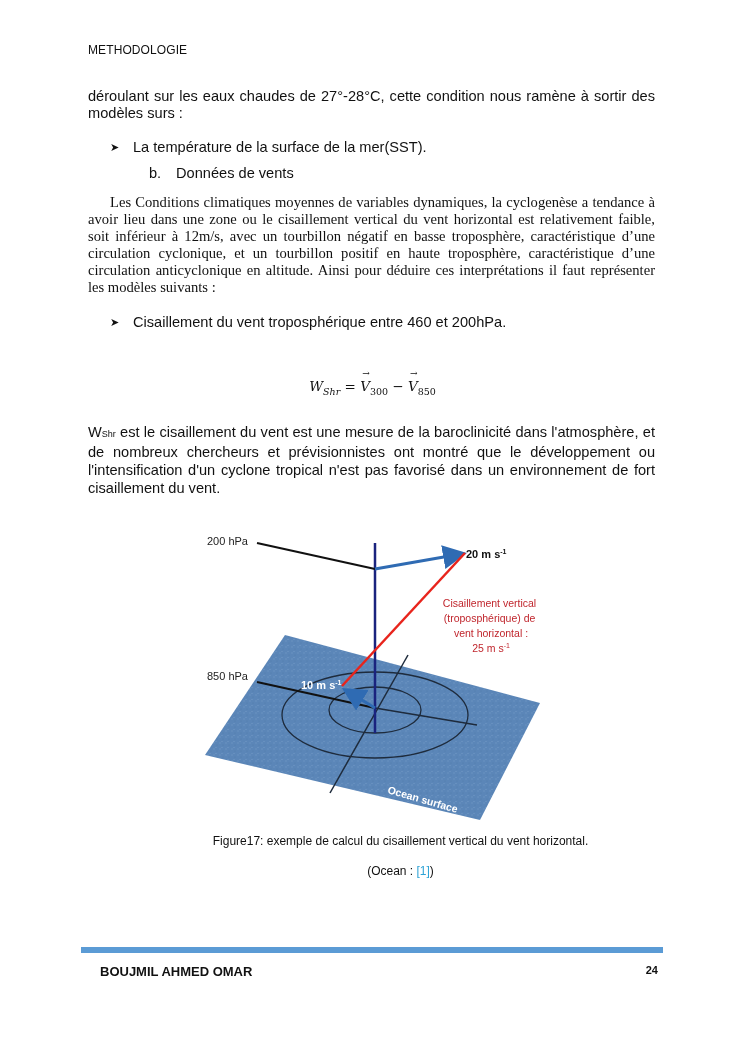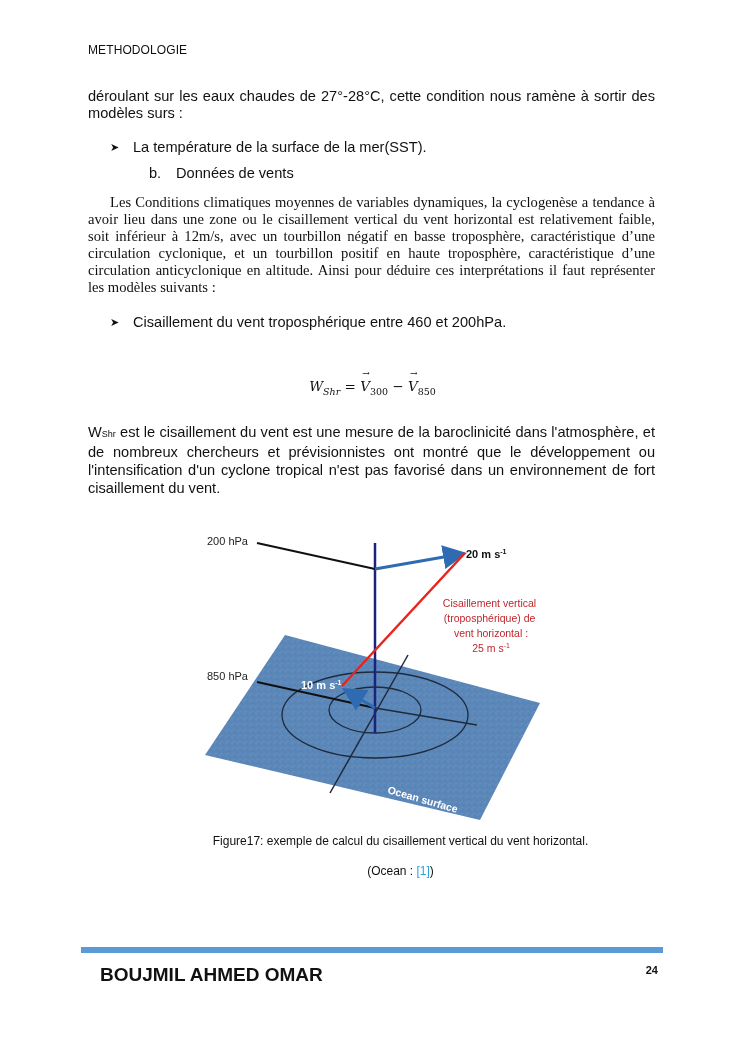--- a/index.html
+++ b/index.html
@@ -23,21 +23,21 @@
     .formula .vec::before { content: "\2192"; position: absolute; top: -10px; left: 2px; font-size: 9px; font-style: normal; }
     .p4 { top: 407px; }
     .p5 { top: 423px; line-height: 18px; }
     .p5 .wsub { font-size: 9px; }
     .figure { position: absolute; left: 195px; top: 525px; width: 360px; height: 300px; }
     .caption { position: absolute; left: 0; width: 745px; text-align: center; font-size: 12px; padding-left: 28px; }
     .cap1 { top: 834px; }
     .cap2 { top: 864px; }
     .cap2 .ref { color: #2ea3d6; }
     .footer-bar { position: absolute; left: 81px; top: 947px; width: 582px; height: 6px; background: #5b9bd5; }
-    .footer-name { position: absolute; left: 88px; top: 964px; font-size: 19px; font-weight: bold; padding-left: 12px; }
+    .footer-name { position: absolute; left: 88px; top: 964px; font-size: 13px; font-weight: bold; padding-left: 12px; }
     .footer-page { position: absolute; right: 87px; top: 964px; font-size: 11px; font-weight: bold; }
   </style>
 </head>
 <body>
 
 <div class="page">
 
   <div class="header-title">METHODOLOGIE</div>
 
   <div class="body-text p1">déroulant sur les eaux chaudes de 27°-28°C, cette condition nous ramène à sortir des modèles surs :</div>

